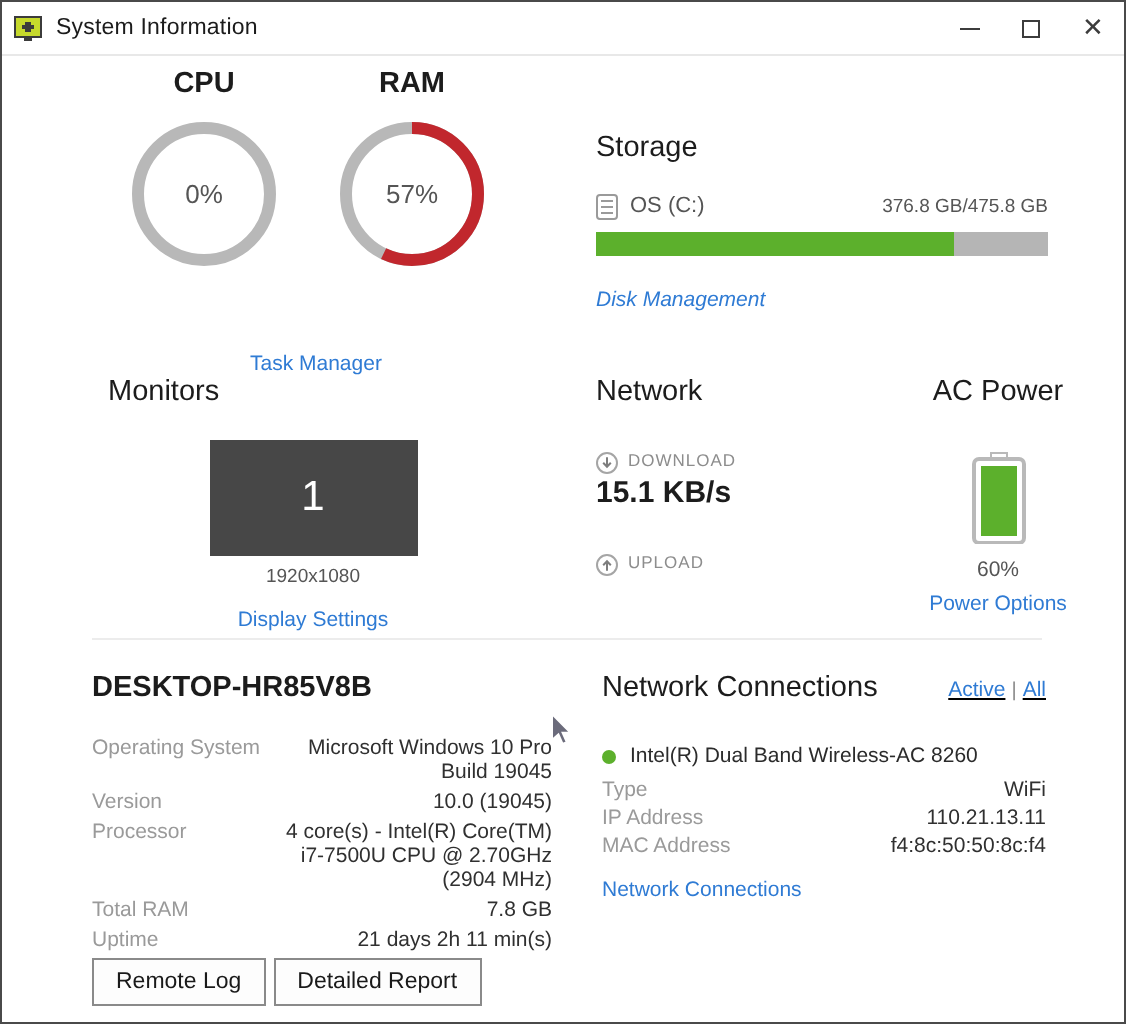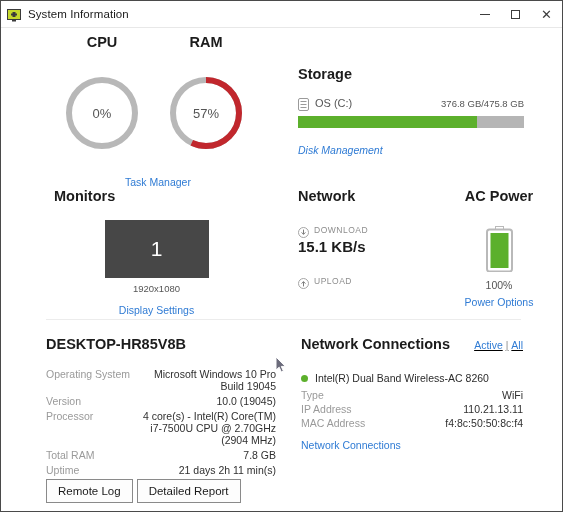--- a/index.html
+++ b/index.html
@@ -68,36 +68,36 @@
   }
   .glyph-close { font-size: 13px; line-height: 13px; font-family:"DejaVu Sans", sans-serif;}
 
   
   #content {
     position: relative;
     padding: 0;
   }
   .section-h {
     font-size: 14.5px;
-    font-weight: bold;
+    font-weight: normal;
     color: #1c1c1c;
     margin: 0;
   }
   .link {
     color: #2f7bd4;
     font-size: 10.5px;
     text-decoration: none;
     cursor: pointer;
   }
 
   
   #row-top { position: relative; height: 122px; }
   #cpu-block { position: absolute; left: 56px; top: 6px; width: 90px; text-align: center;}
   #ram-block { position: absolute; left: 160px; top: 6px; width: 90px; text-align: center;}
-  .gauge-title { font-size: 14.5px; font-weight: bold; color:#1c1c1c; margin-bottom: 24px;}
+  .gauge-title { font-size: 14.5px; font-weight: bold; color:#1c1c1c; margin-bottom: 8px;}
   .gauge { position: relative; width: 78px; height: 78px; margin: 0 auto; }
   .gauge svg { display:block; }
   .gauge-val {
     position: absolute; left:0; right:0; top: 50%;
     transform: translateY(-50%);
     font-size: 13px; color: #555; text-align:center;
   }
   #task-manager-link { position:absolute; left: 124px; top: 148px; }
 
   
@@ -298,21 +298,21 @@
 
     <div id="power-block">
       <div class="section-h">AC Power</div>
       <div id="battery">
         <svg width="27" height="46" viewBox="0 0 27 46">
           <rect x="9.5" y="0.5" width="8" height="3" fill="none" stroke="#b9b9b9"></rect>
           <rect x="1" y="3.5" width="25" height="42" rx="2.5" fill="none" stroke="#b9b9b9" stroke-width="2"></rect>
           <rect id="battery-fill" x="4.5" y="7" width="18" height="35" fill="#5cb02c"></rect>
         </svg>
       </div>
-      <div id="battery-pct">100%</div>
+      <div id="battery-pct">60%</div>
       <a id="power-options-link" class="link">Power Options</a>
     </div>
 
     <div id="divider"></div>
 
     <div id="sys-block">
       <div id="hostname">DESKTOP-HR85V8B</div>
       <table id="sys-table">
         <tbody>
           <tr>

